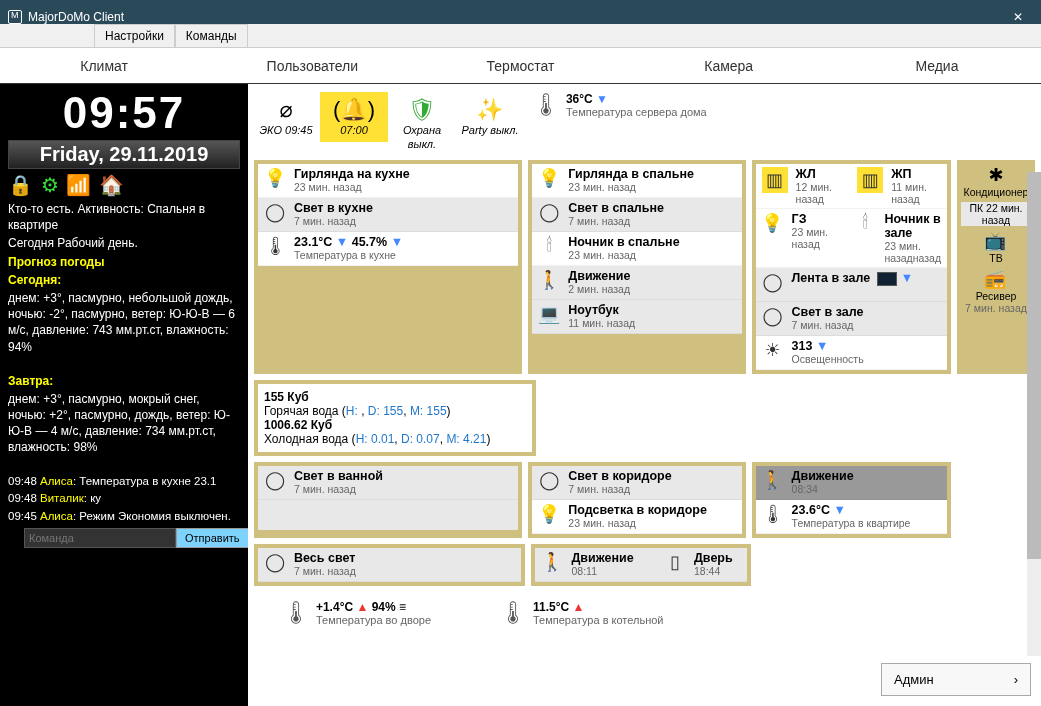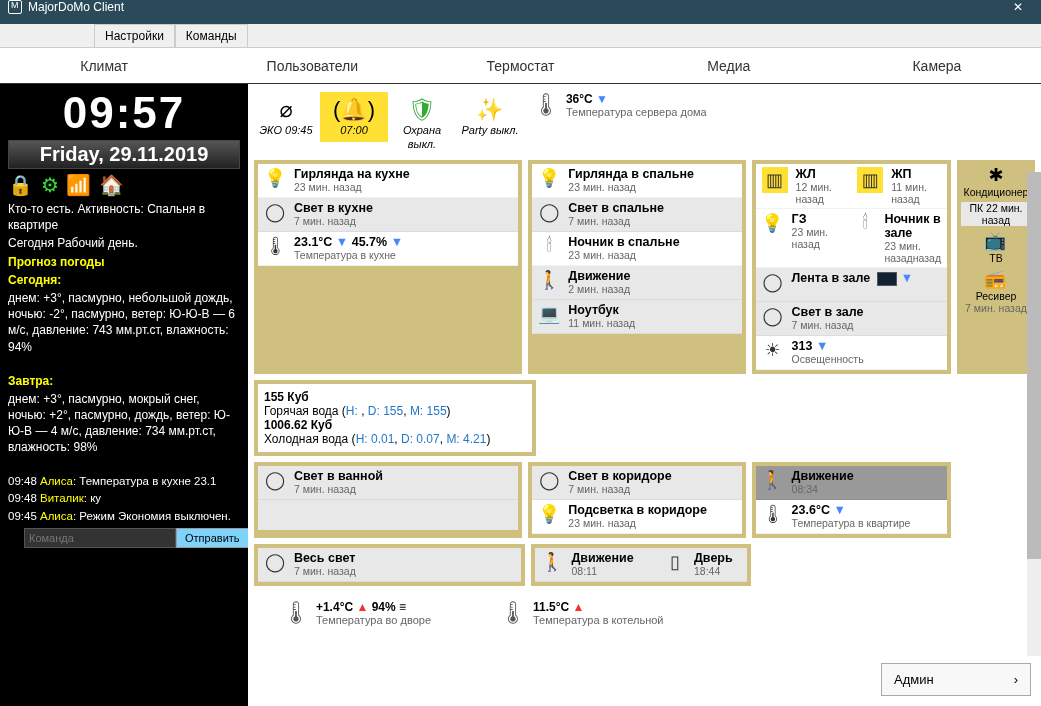--- a/index.html
+++ b/index.html
@@ -1,18 +1,18 @@
 <!DOCTYPE html>
 <html><head>
 <meta charset="utf-8">
 <style>
   * { box-sizing: border-box; margin: 0; padding: 0; }
   body { font-family: Arial, sans-serif; font-size: 12px; background: #fff; width: 1041px; height: 706px; overflow: hidden; }
   
-  .titlebar { background: #2a4a5a; color: #fff; height: 24px; display: flex; align-items: flex-start; padding: 0 8px; }
+  .titlebar { background: #2a4a5a; color: #fff; height: 24px; display: flex; align-items: flex-end; padding: 0 8px; }
   .titlebar-icon { width: 14px; height: 14px; margin-right: 6px; border: 1px solid #fff; border-radius: 2px; position: relative; }
   .titlebar-icon::before { content: 'M'; font-size: 9px; position: absolute; left: 2px; top: -1px; }
   .titlebar-title { flex: 1; font-size: 12px; }
   .titlebar-close { width: 30px; text-align: center; cursor: pointer; }
   
   .menubar { background: #f0f0f0; height: 24px; border-bottom: 1px solid #ccc; display: flex; align-items: center; }
   .menubar-blank { width: 92px; height: 20px; margin-left: 2px; }
   .menubar-item { padding: 4px 10px; border: 1px solid #ccc; cursor: pointer; font-size: 12px; }
   
   .tabbar { background: #000; color: #fff; height: 36px; display: flex; border-bottom: 1px solid #333; }
@@ -88,22 +88,22 @@
 <div class="menubar">
   <div class="menubar-blank"></div>
   <div class="menubar-item">Настройки</div>
   <div class="menubar-item">Команды</div>
 </div>
 
 <div class="tabbar">
   <div class="tab inactive">Климат</div>
   <div class="tab inactive">Пользователи</div>
   <div class="tab inactive">Термостат</div>
+  <div class="tab inactive">Камера</div>
   <div class="tab inactive">Медиа</div>
-  <div class="tab inactive">Камера</div>
 </div>
 
 <div class="main">
 
   <div class="sidebar">
     <div class="clock">09:57</div>
     <div class="date">Friday, 29.11.2019</div>
     <div class="status-icons">
       <span>🔒</span>
       <span>⚙</span>

